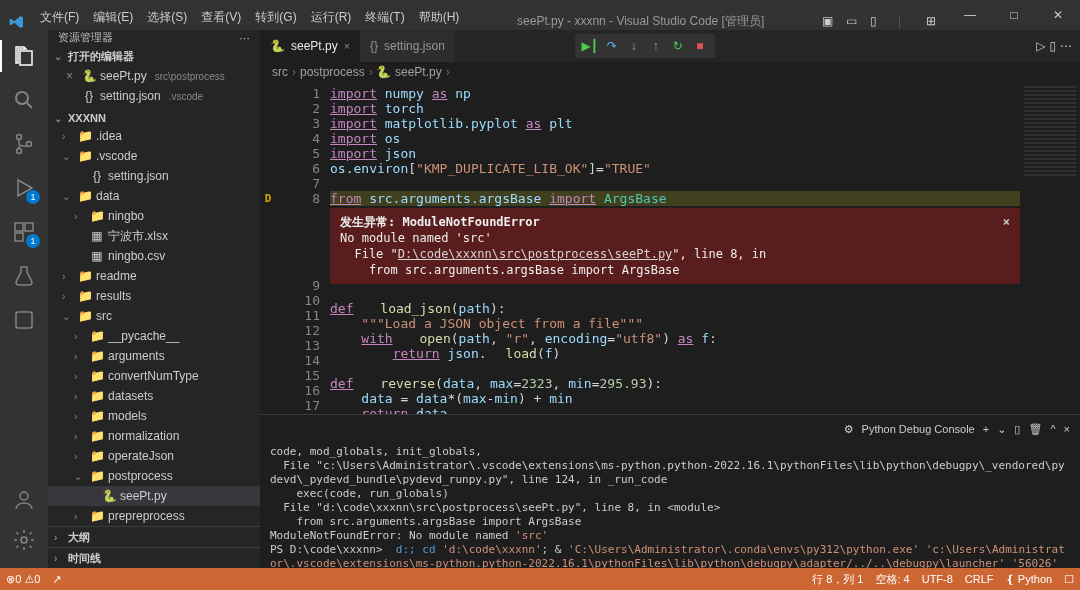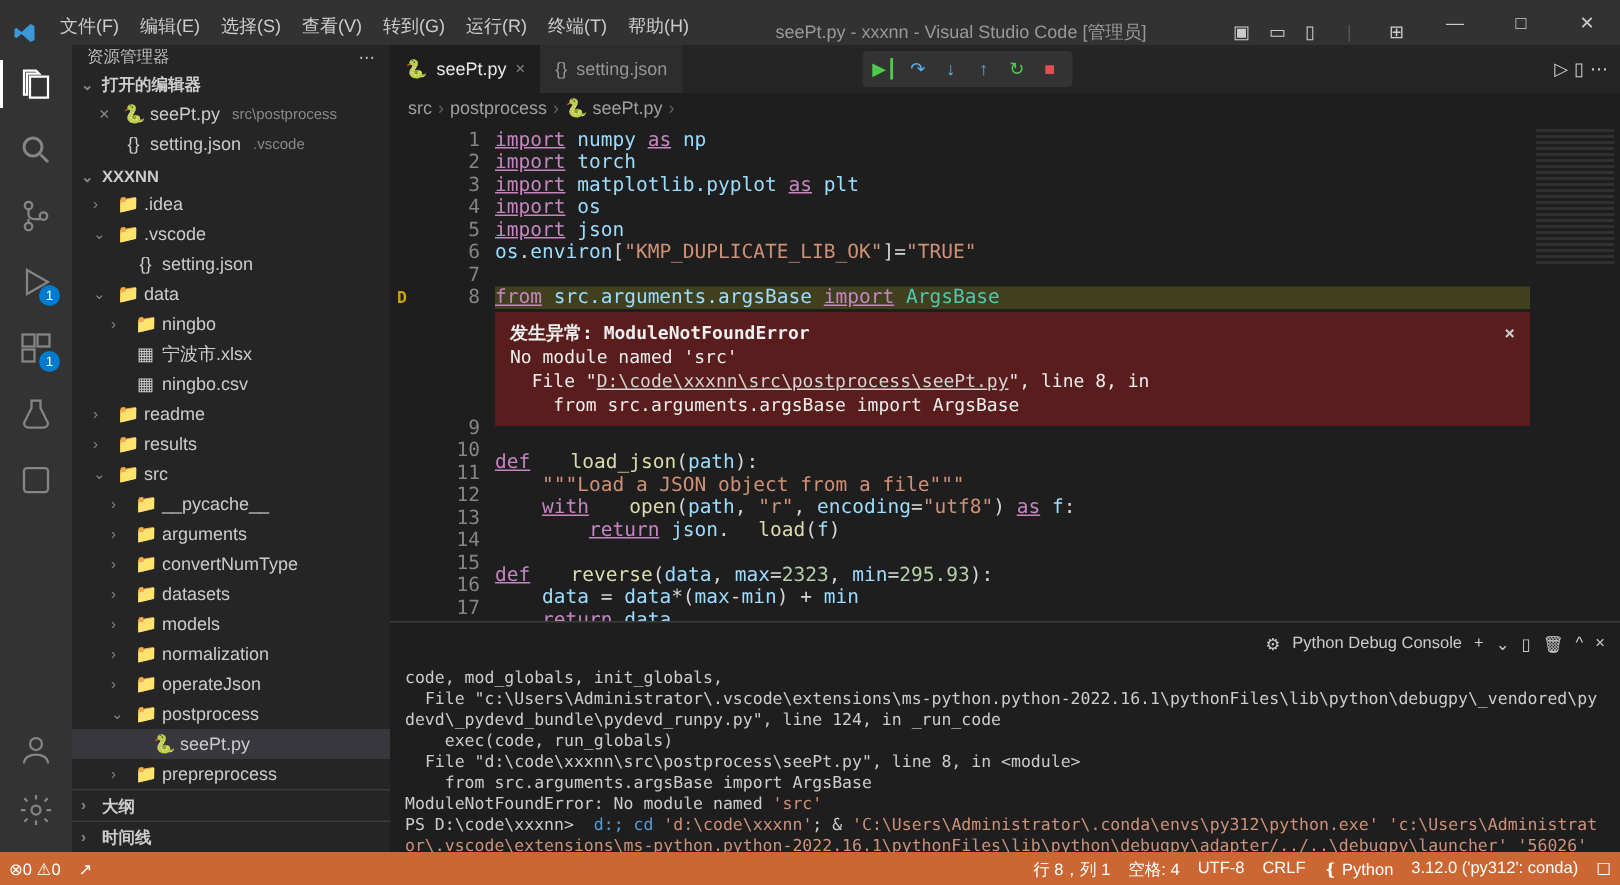--- a/index.html
+++ b/index.html
@@ -423,16 +423,15 @@
       <div class="sb-item">⊗0 ⚠0</div>
       <div class="sb-item">↗</div>
     </div>
   <div class="sb-spacer"></div>
   <div id="sb-right" style="display:flex">
       <div class="sb-item">行 8，列 1</div>
       <div class="sb-item">空格: 4</div>
       <div class="sb-item">UTF-8</div>
       <div class="sb-item">CRLF</div>
       <div class="sb-item">❴ Python</div>
-      <div class="sb-item">3.12.0 ('py312': conda)</div>
       <div class="sb-item">☐</div>
     </div>
 </div>
 
 </body></html>

